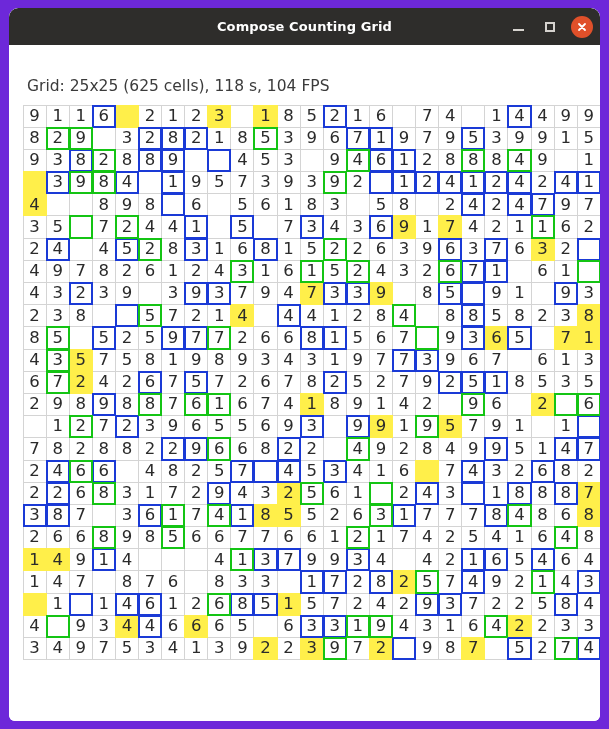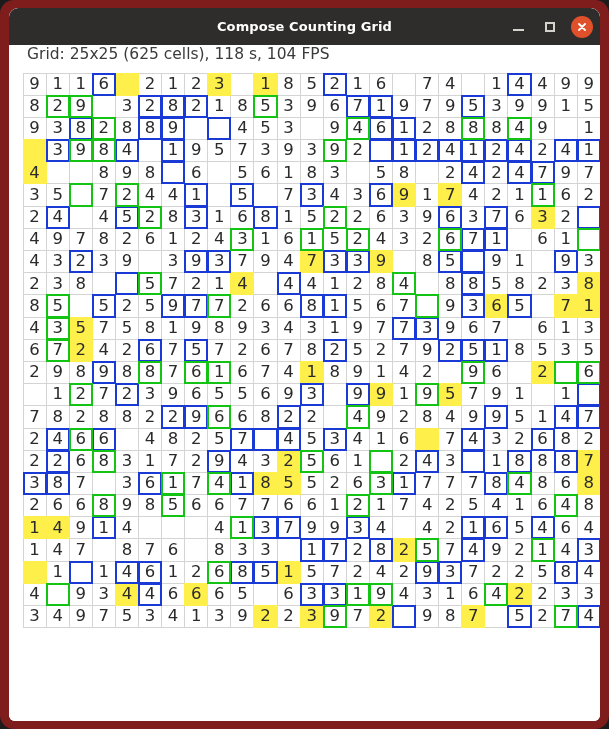--- a/index.html
+++ b/index.html
@@ -5,23 +5,22 @@
   html, body {
     margin: 0; padding: 0;
     width: 609px; height: 729px;
     background: #1c1c1c;
     font-family: "DejaVu Sans", sans-serif;
     overflow: hidden;
   }
   #app {
     position: relative;
     width: 609px; height: 729px;
-    background: #7f1d1d;
+    background: #6d28d9;
     box-sizing: border-box;
-    border-radius: 14px;
   }
   .window {
     position: absolute;
     left: 9px; top: 8px;
     width: 591px; height: 713px;
     background: #ffffff;
     border-radius: 9px 9px 6px 6px;
     overflow: hidden;
     box-sizing: border-box;
     display: flex;
@@ -102,21 +101,21 @@
     font-size: 14.5px;
     font-weight: bold;
     padding: 0 18px;
     height: 40px;
     line-height: 40px;
     cursor: pointer;
     white-space: nowrap;
     letter-spacing: 0.2px;
   }
   .status {
-    padding: 0 0 10px 18px;
+    padding: 32px 0 10px 18px;
     font-size: 15.5px;
     color: #3b3b3b;
     font-family: "DejaVu Sans", sans-serif;
   }
   .grid-wrap {
     padding: 0 0 0 14px;
   }
   .grid {
     display: grid;
     grid-template-columns: repeat(25, 23.1px);

